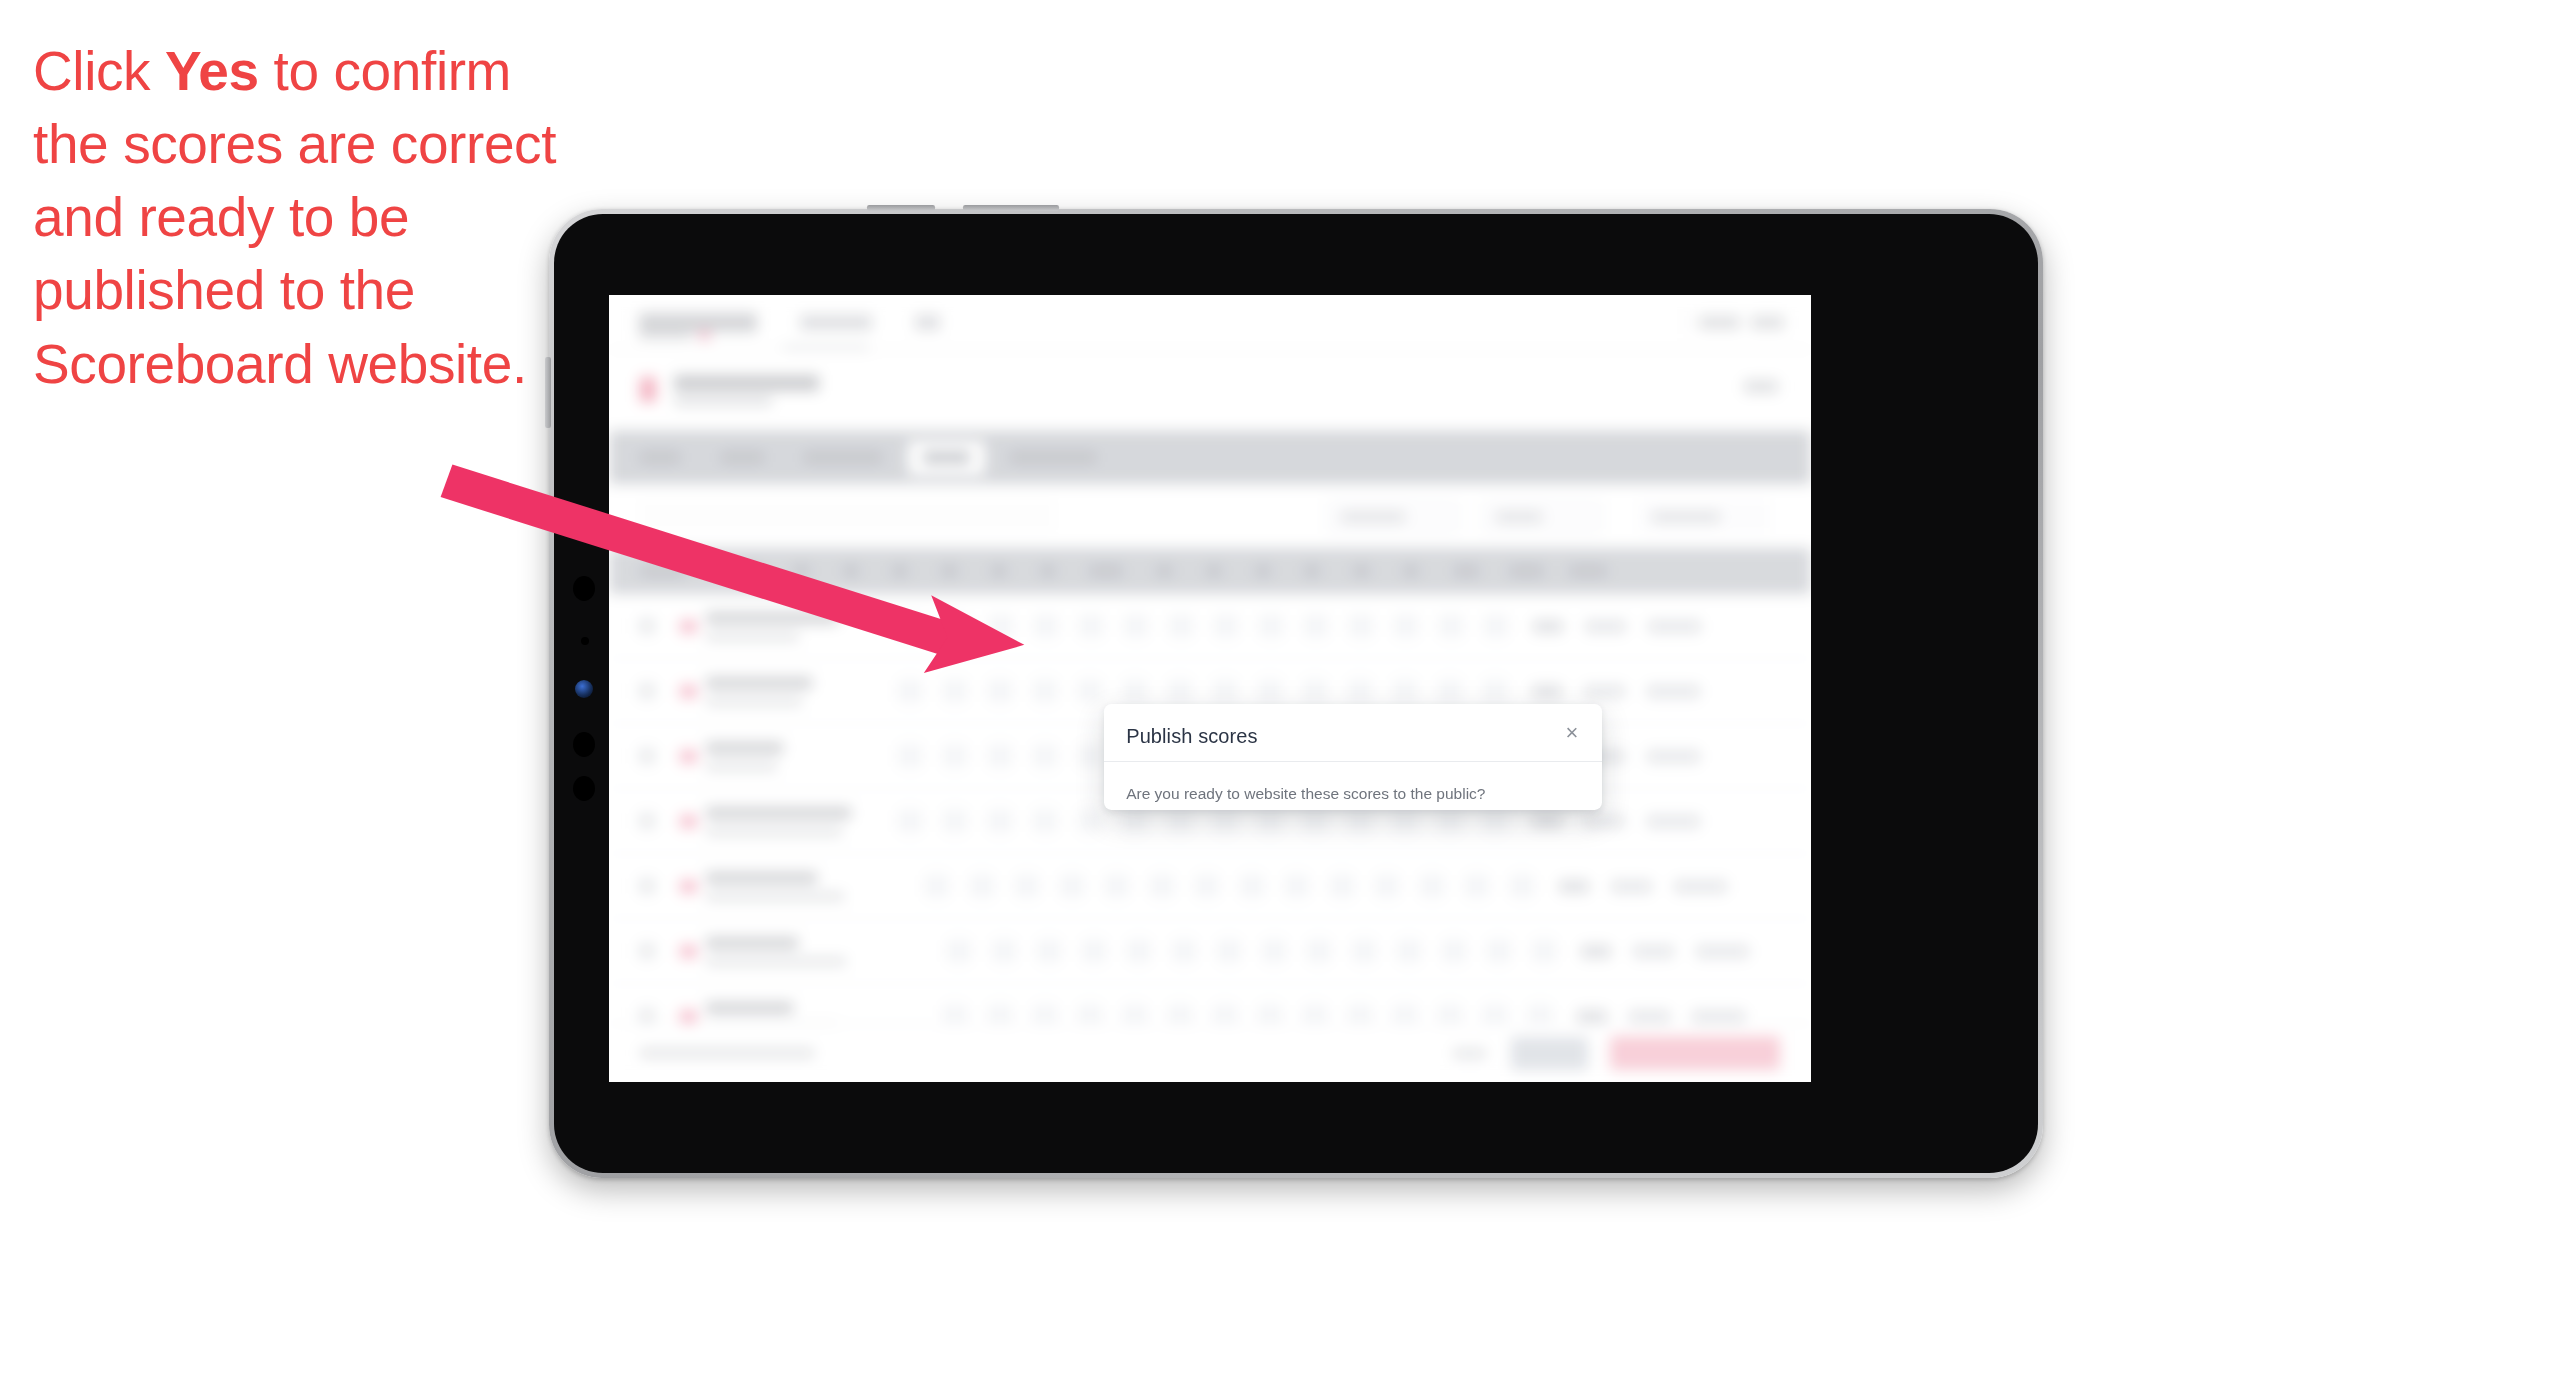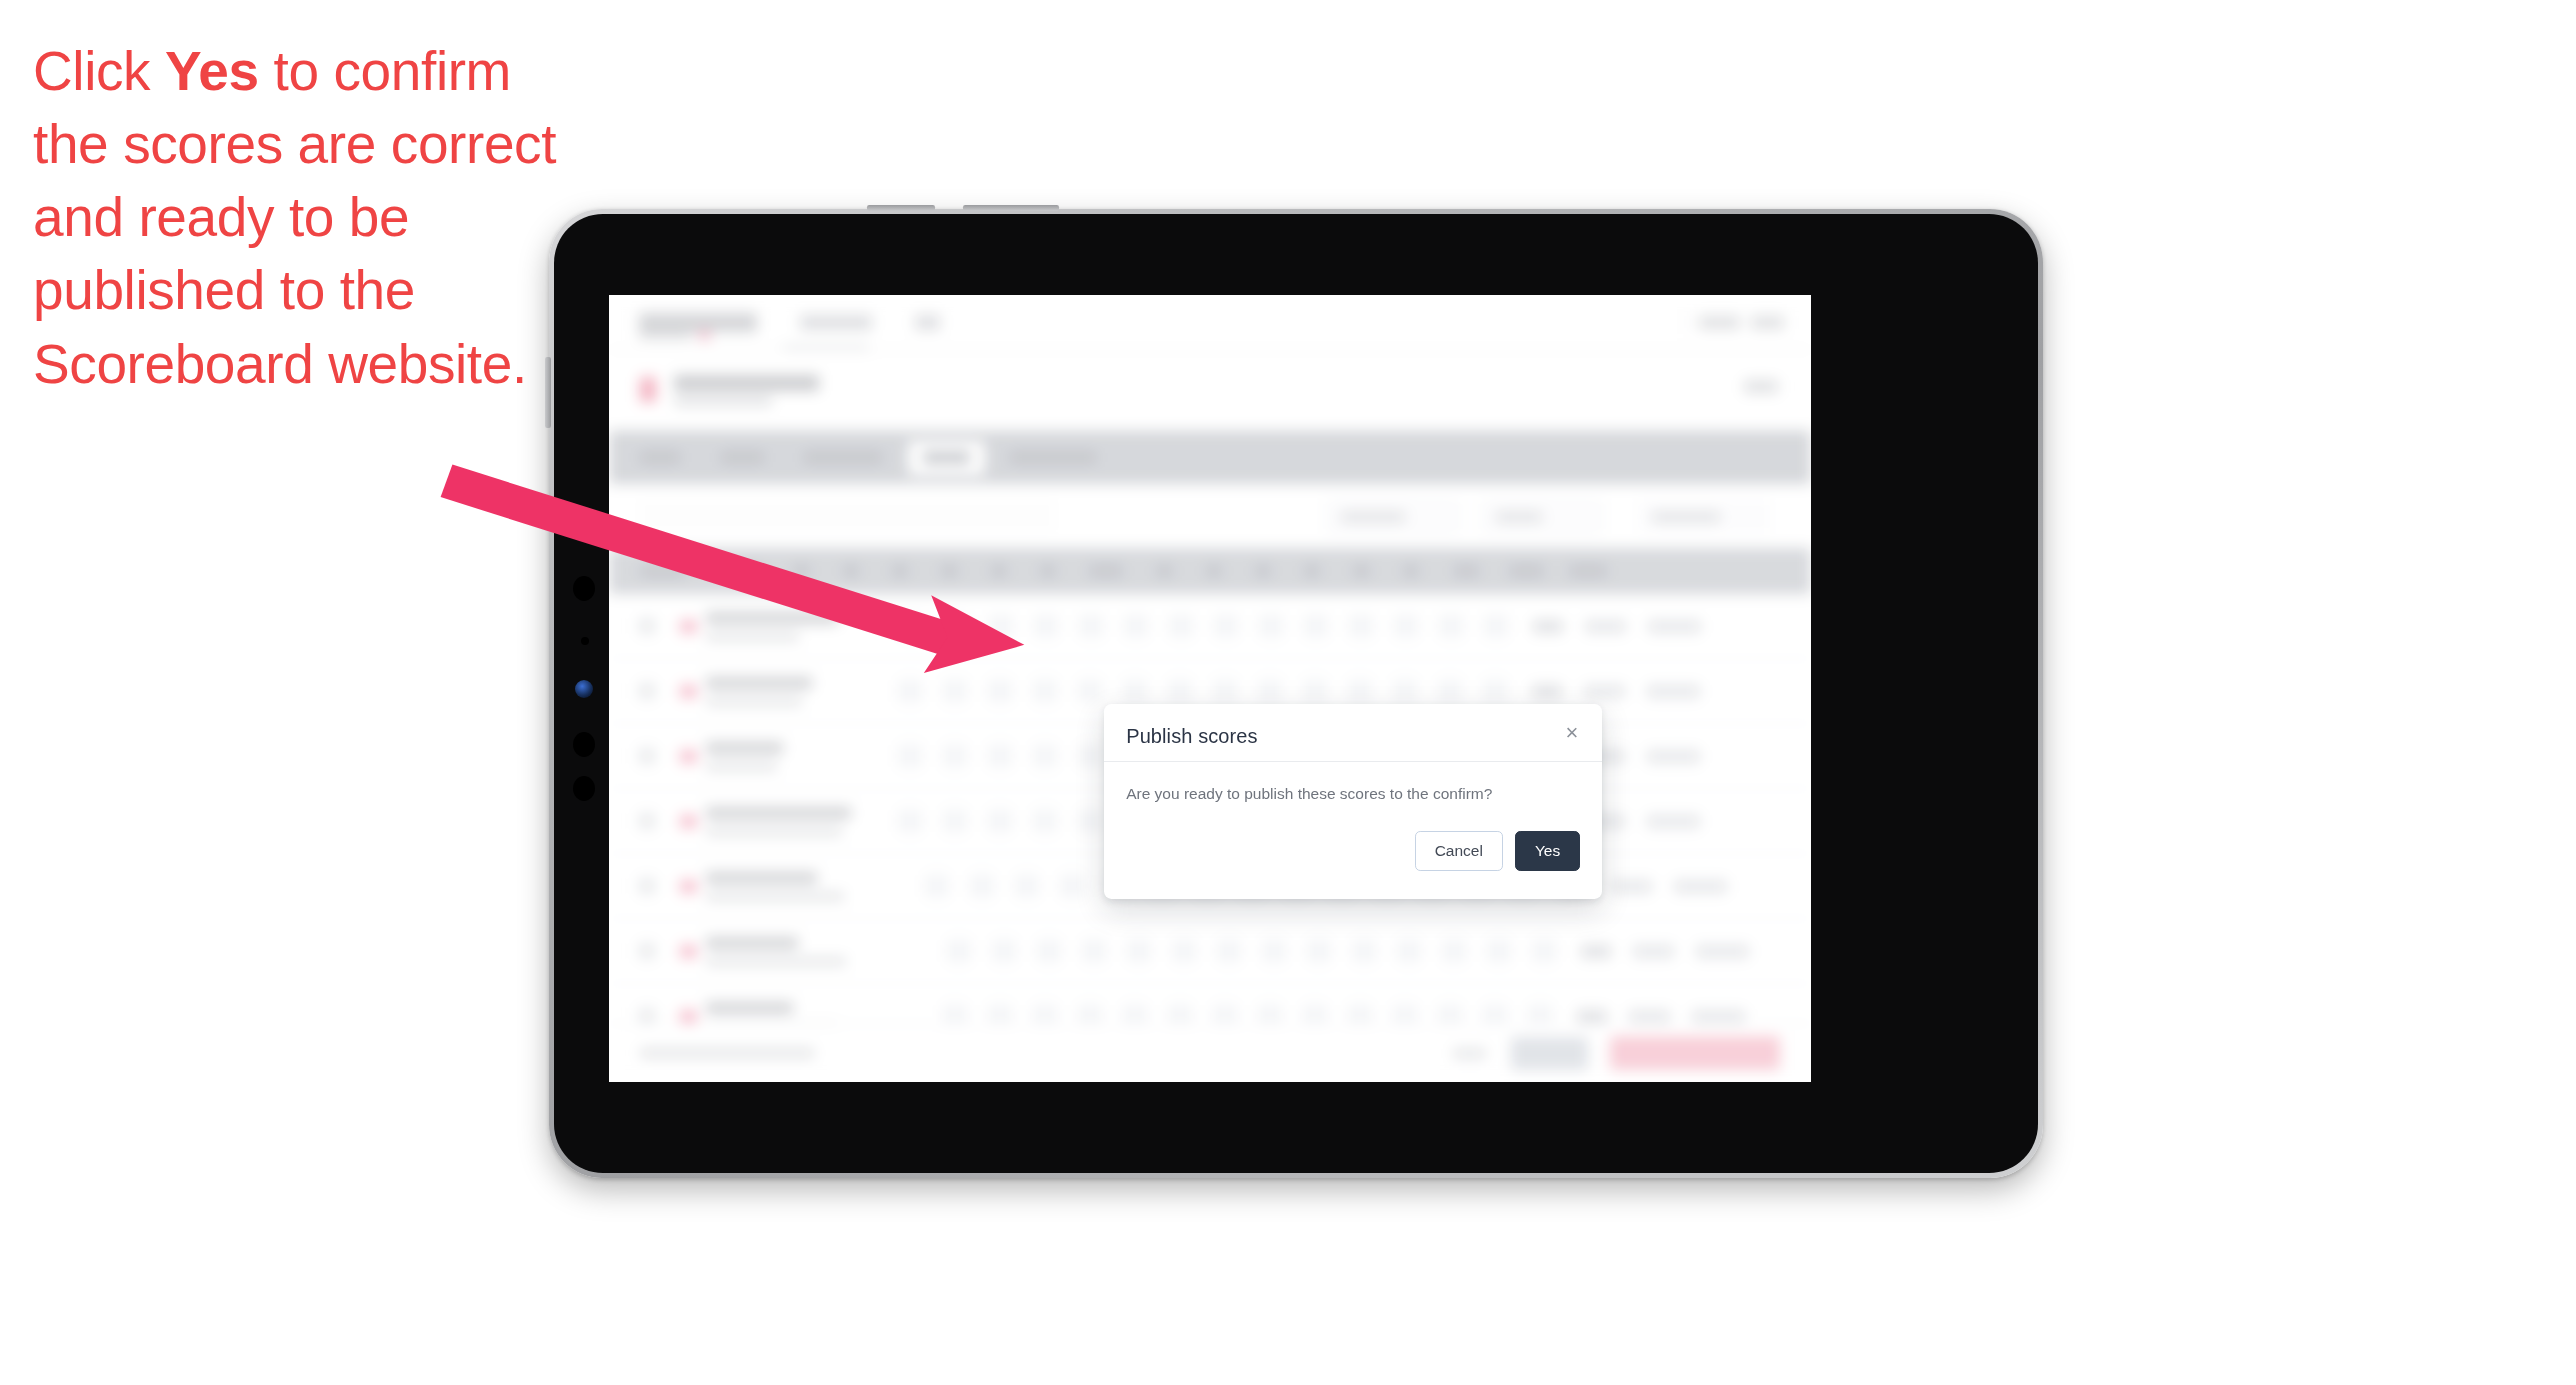--- a/index.html
+++ b/index.html
@@ -552,25 +552,21 @@
       </div>
 
       <div id="modal-scrim"></div>
 
       <div id="publish-dialog">
         <div id="dialog-header">
           <div id="dialog-title">Publish scores</div>
           <button id="dialog-close-button">×</button>
         </div>
         <div id="dialog-body">
-          <div id="dialog-message">Are you ready to publish these scores to the confirm?</div>
-        </div>
-        <div id="dialog-actions">
-          <button id="cancel-button">Cancel</button>
-          <button id="yes-button">Yes</button>
+          <div id="dialog-message">Are you ready to website these scores to the public?</div>
         </div>
       </div>
 
     </div>
   </div>
 </div>
 
 <svg id="annotation-arrow" viewBox="0 0 900 380">
   <g fill="#EE3366">
     <polygon points="52,48 760,272 742,315 36,92"></polygon>

